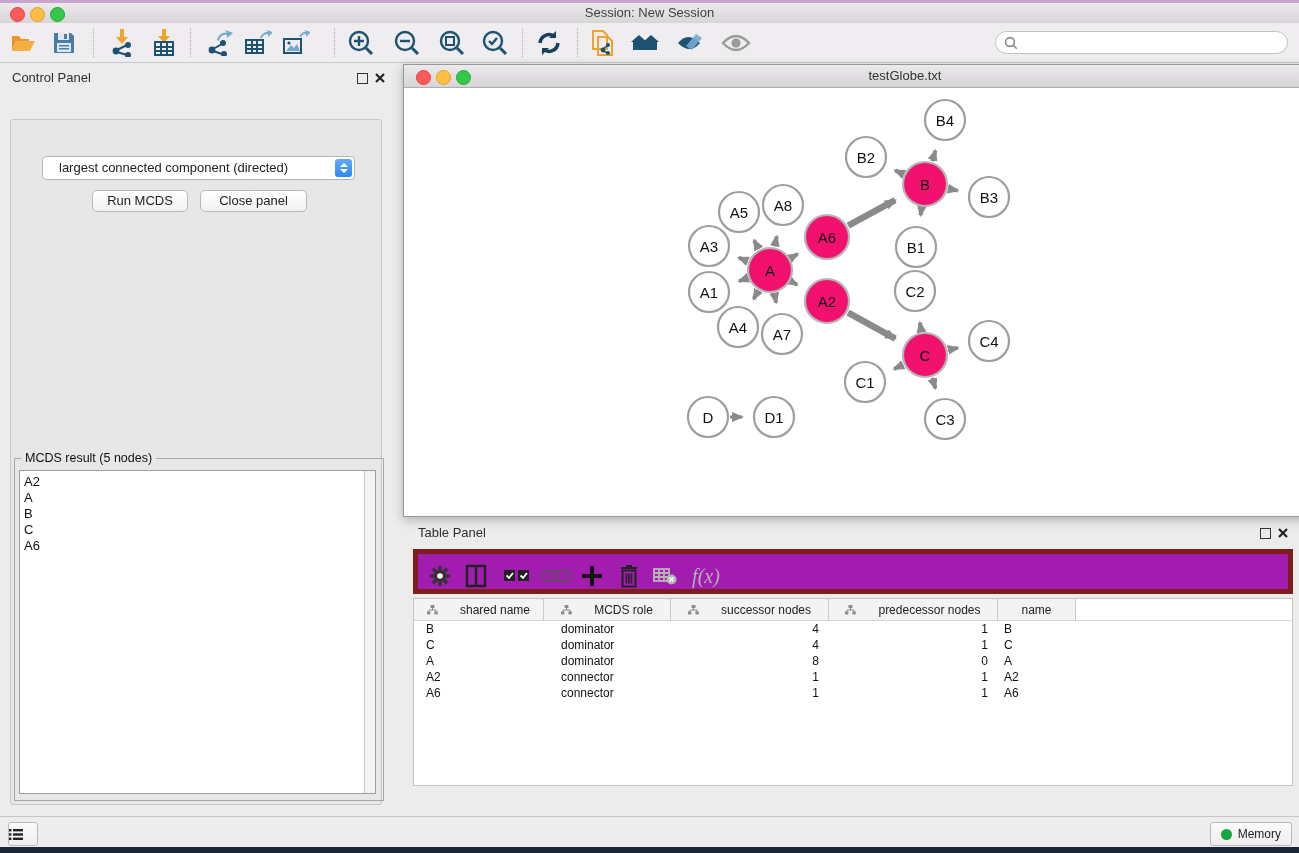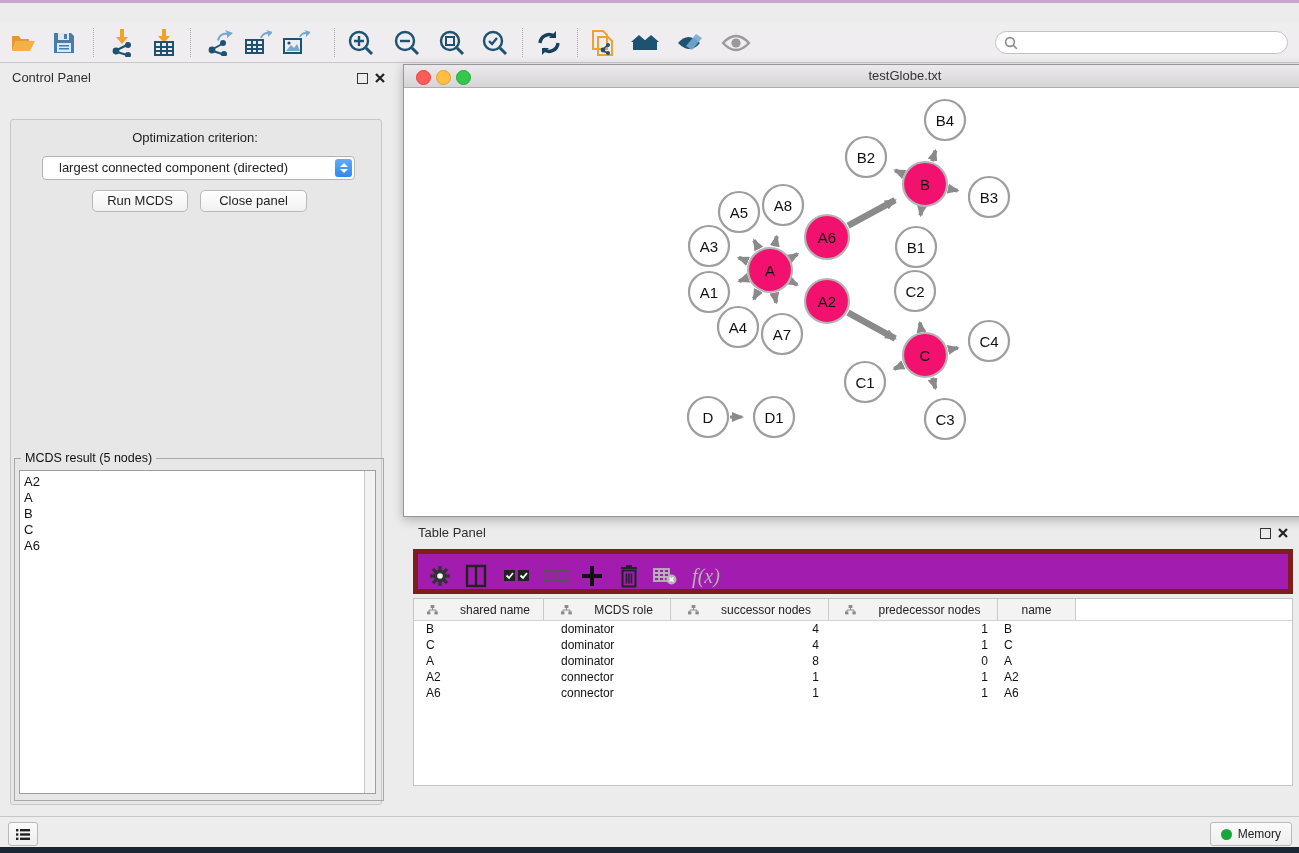--- a/index.html
+++ b/index.html
@@ -64,31 +64,37 @@
   #tp-header{display:flex;height:21px;background:#F3F3F3;border-bottom:1px solid #D4D4D4;}
   .hcell{display:flex;align-items:center;justify-content:center;gap:22px;font-size:12px;color:#222;
          border-right:1px solid #C9C9C9;box-sizing:border-box;height:21px;}
   .hfill{flex:1;background:#fff;}
   .trow{display:flex;height:16px;line-height:16px;font-size:12px;color:#111;}
   .tcell{box-sizing:border-box;overflow:hidden;white-space:nowrap;}
   #tp-tabs{left:403px;top:789px;width:890px;display:flex;justify-content:center;}
   
   #statusbar{left:0;top:816px;width:1299px;height:31px;background:#EDEDED;border-top:1px solid #C6C6C6;box-sizing:border-box;}
   .statebtn{position:absolute;height:24px;background:linear-gradient(#FBFBFB,#EEEEEE);border:1px solid #B9B9B9;
-            border-radius:3px;box-sizing:border-box;display:flex;align-items:center;justify-content:center;gap:6px;font-size:12px;}
+            border-radius:3px;box-sizing:border-box;display:flex;align-items:center;justify-content:space-between;gap:6px;font-size:12px;}
   #bottom-strip{left:0;top:847px;width:1299px;height:6px;background:#1B2634;}
   svg{display:block;}
 </style>
 </head>
 <body>
 
 <div id="root">
 
   <div class="abs" id="top-strip"></div>
 
+  <div class="abs" id="titlebar">
+    <div class="light red"></div>
+    <div class="light yellow"></div>
+    <div class="light green"></div>
+    <div class="wtitle">Session: New Session</div>
+  </div>
 
   <div class="abs" id="toolbar">
     <div class="tbi" style="left:7px">
       <svg width="26" height="22" viewBox="0 0 26 22">
           <path d="M1 4h8l2 3h8v2H6L2 19V4z" fill="#E8972E"></path>
           <path d="M6 9h19l-5 10H2z" fill="#F5B045"></path>
         </svg>
     </div>
     <div class="tbi" style="left:48px">
       <svg width="24" height="24" viewBox="0 0 24 24">
@@ -229,21 +235,20 @@
   <div class="abs" id="cp-title">Control Panel</div>
   <div class="panel-ctl" style="left:356px;top:72px;">
       <div class="float-box"></div>
     </div>
   <div class="panel-ctl" style="left:374px;top:72px;">
     <svg width="10" height="10" viewBox="0 0 10 10">
         <path d="M1 1l8 8M9 1l-8 8" stroke="#222" stroke-width="2.2"></path>
       </svg>
   </div>
   <div class="abs" id="cp-body"></div>
-  <div class="abs" id="opt-label">Optimization criterion:</div>
   <div class="abs" id="opt-select">
     <span>largest connected component (directed)</span>
     <div id="opt-stepper">
         <div class="chev-up"></div>
         <div class="chev-dn"></div>
       </div>
   </div>
   <div class="macbtn" style="left:92px;top:190px;width:96px;">Run MCDS</div>
   <div class="macbtn" style="left:200px;top:190px;width:107px;">Close panel</div>
   <div class="abs" id="mcds-fieldset">

